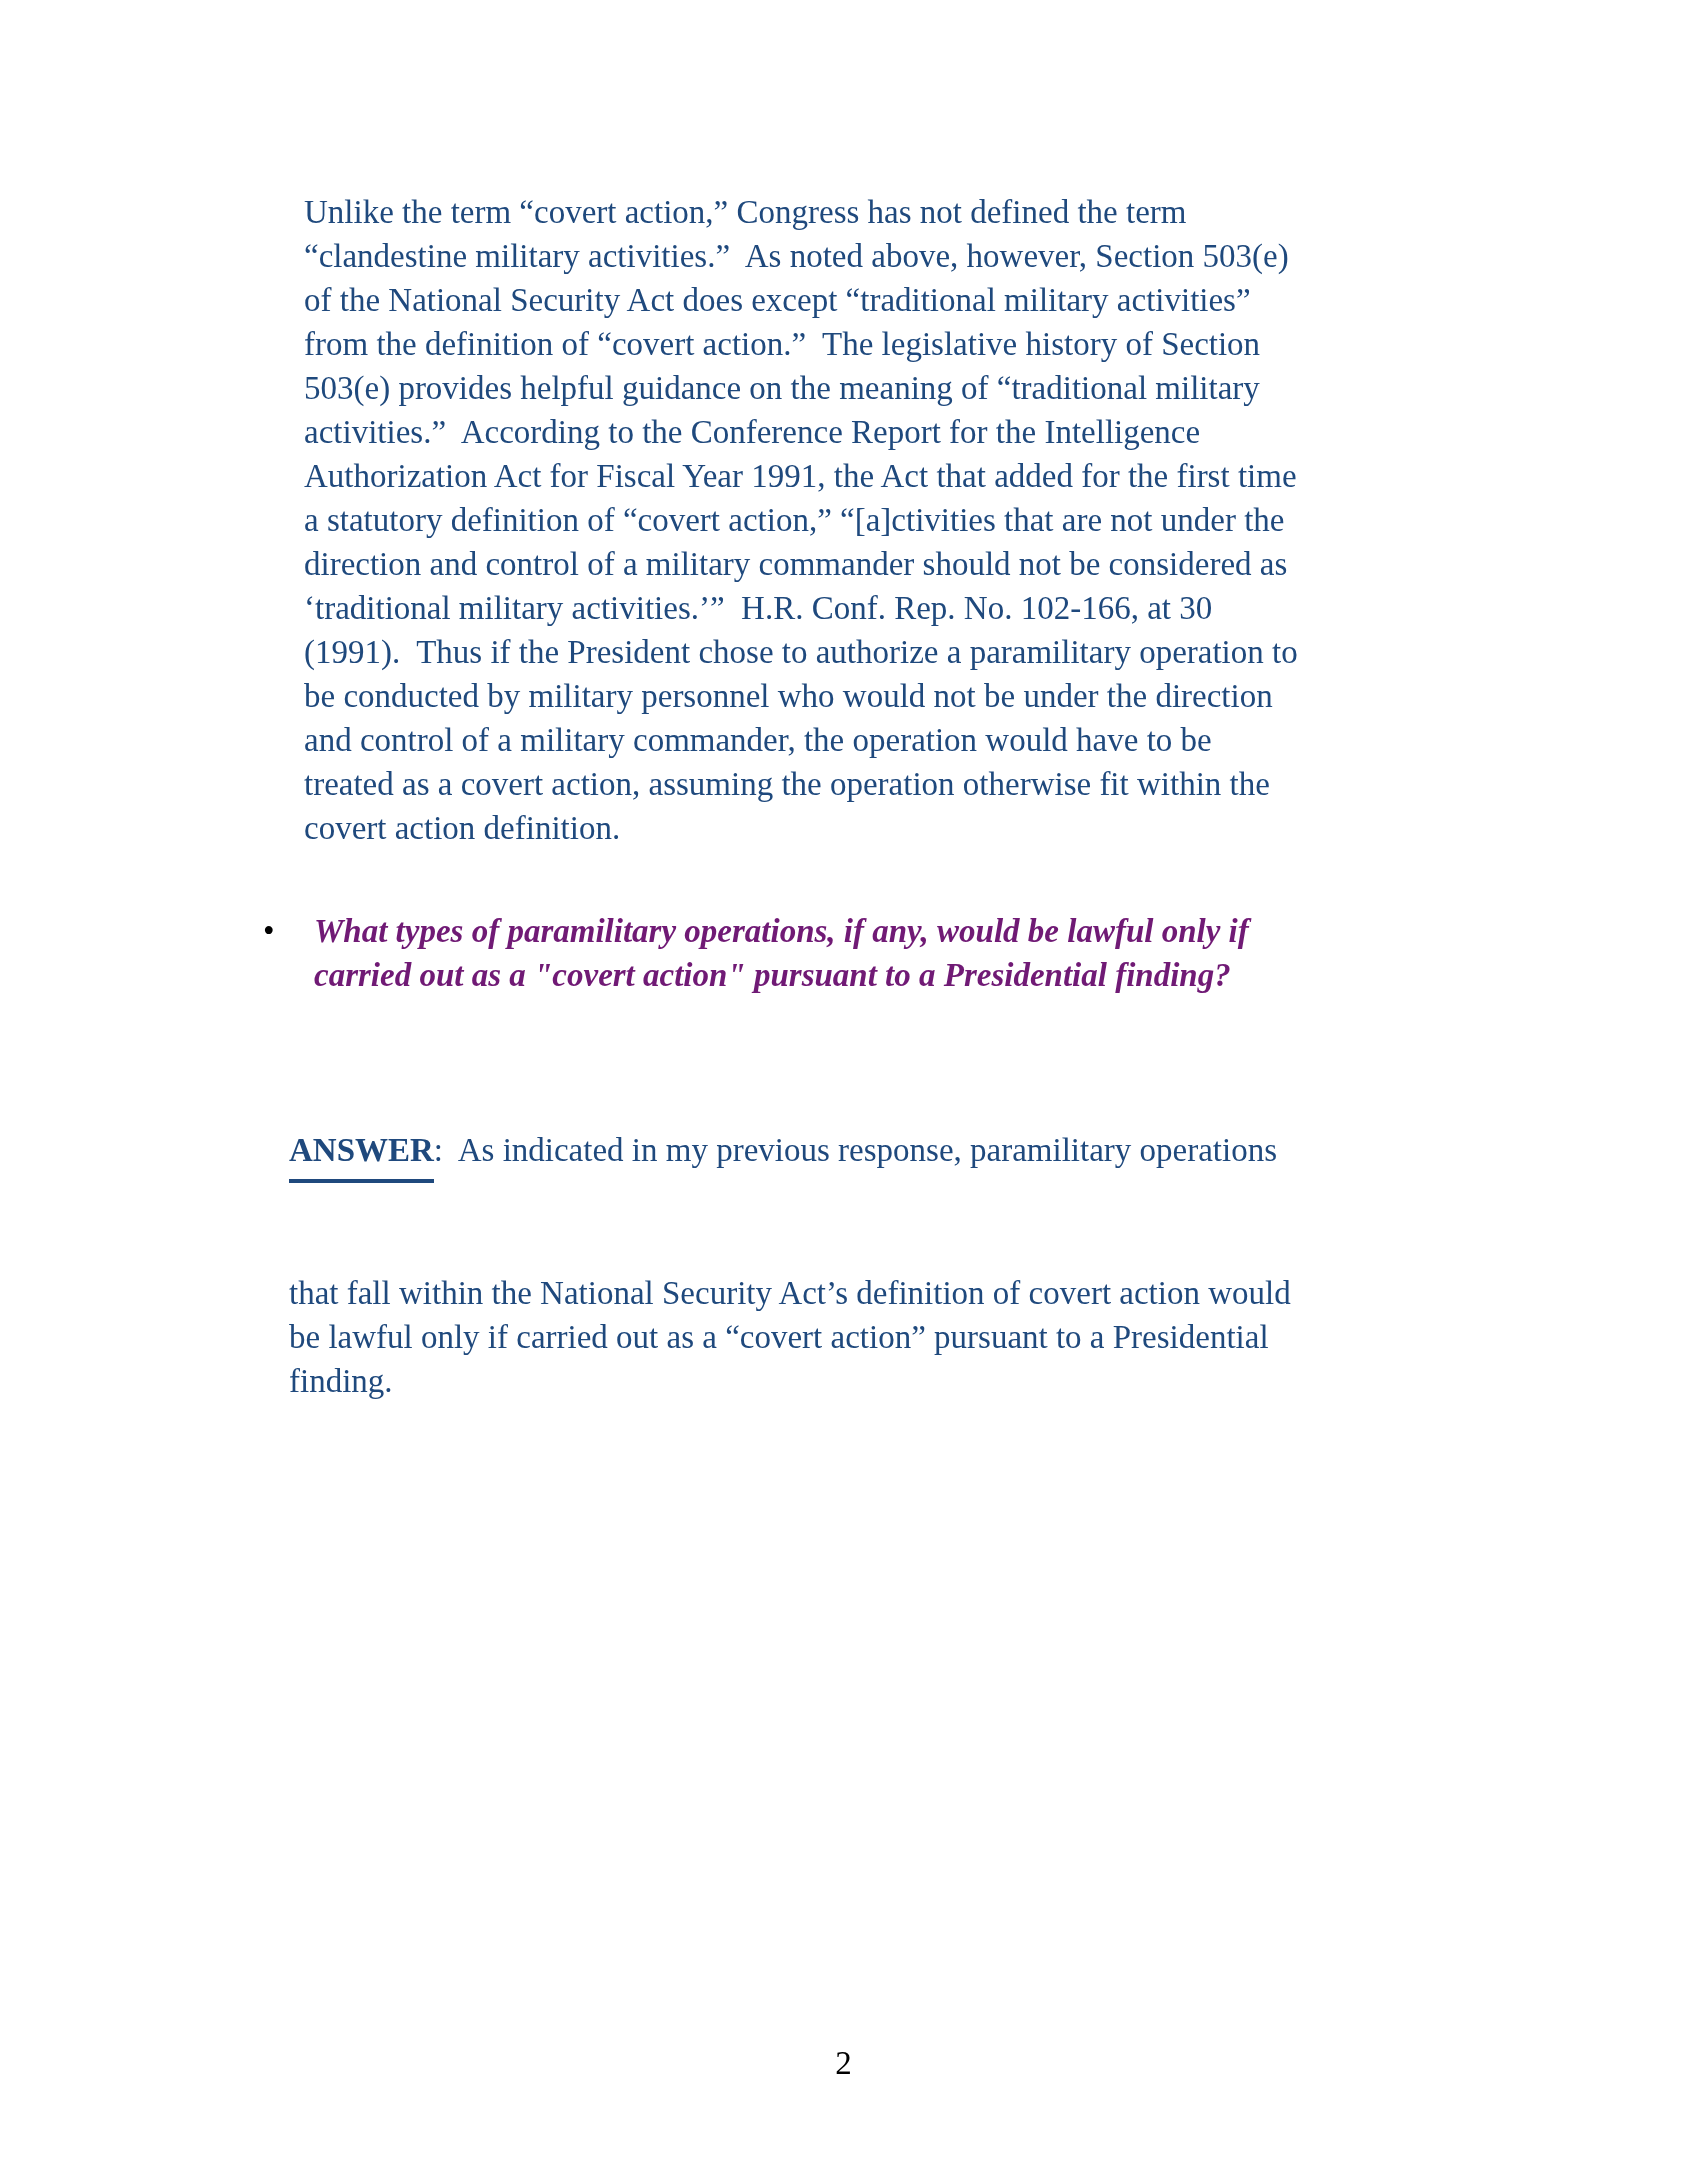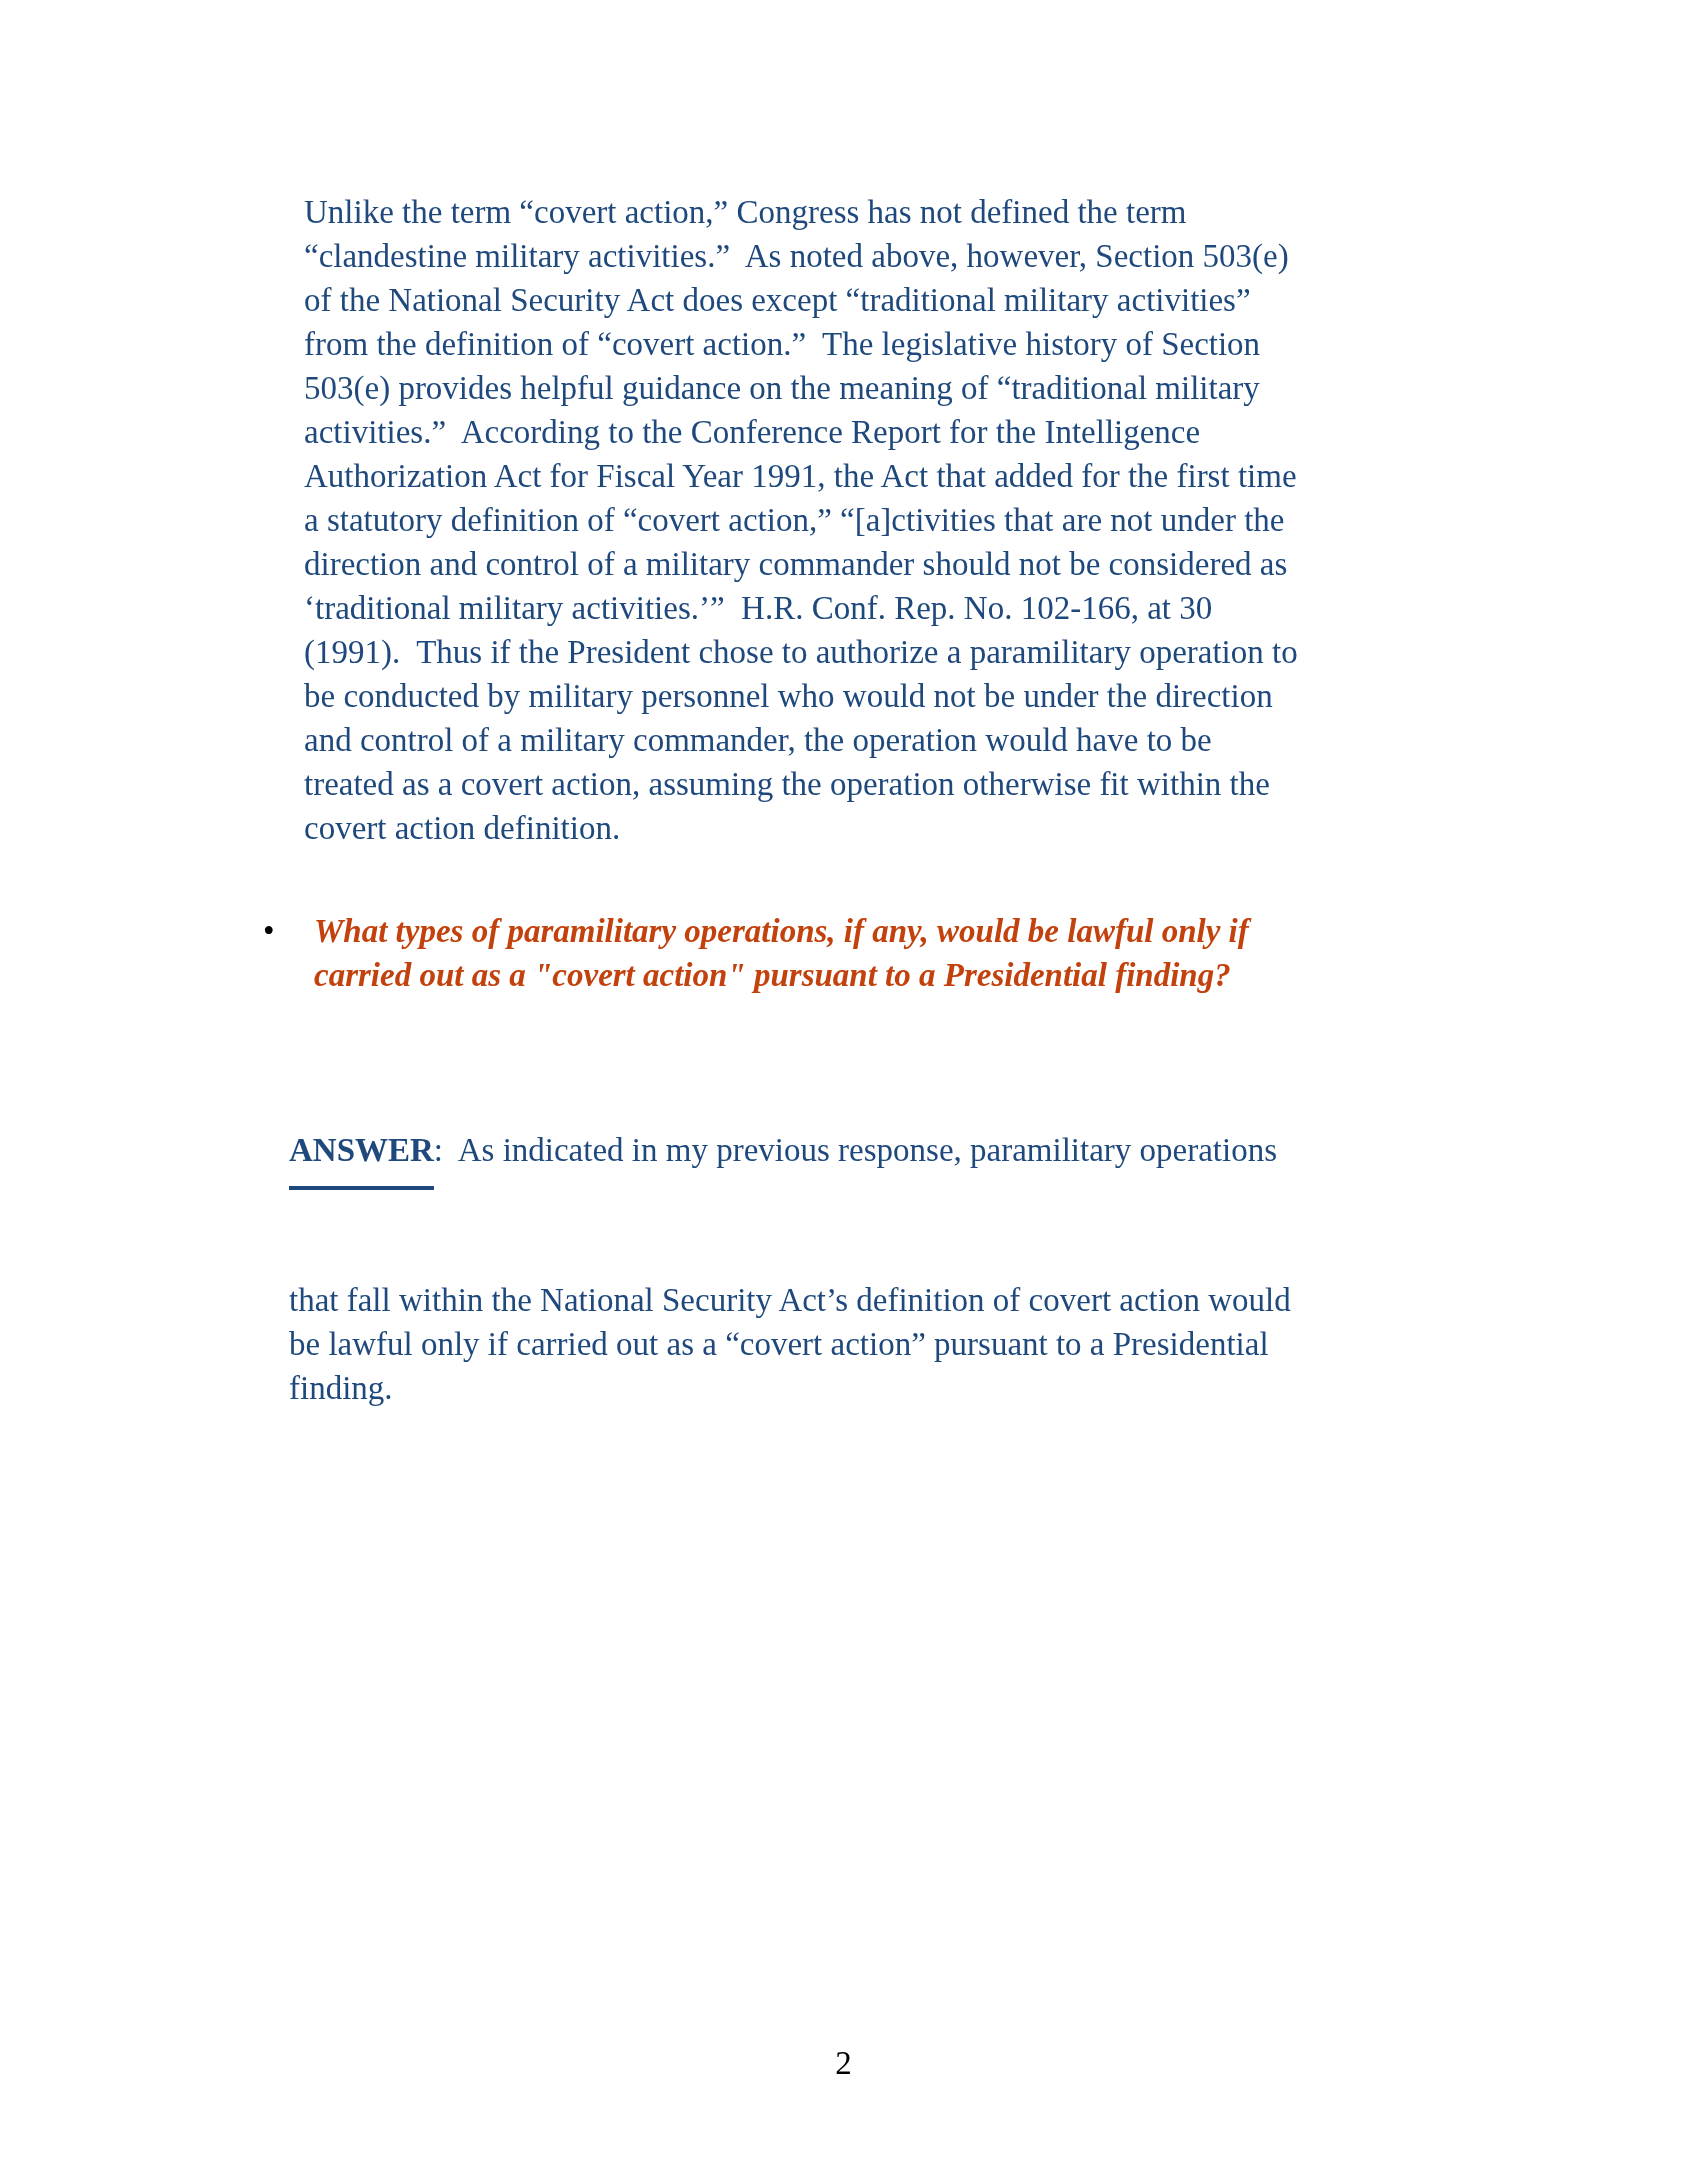--- a/index.html
+++ b/index.html
@@ -29,34 +29,34 @@
   .bullet-marker {
     left: 263px;
     top: 909px;
     width: 40px;
     color: #000000;
   }
   .bullet-question {
     left: 314px;
     top: 909px;
     width: 1178px;
-    color: #c2410c;
+    color: #701a75;
     font-weight: bold;
     font-style: italic;
   }
   .answer-paragraph {
     left: 289px;
     top: 1040px;
     width: 1204px;
   }
   .answer-label {
     font-weight: bold;
     display: inline-block;
     border-bottom: 4px solid #1F497D;
-    padding-bottom: 19px;
+    padding-bottom: 12px;
     line-height: 33px;
   }
   .answer-rest-lines {
     white-space: pre-wrap;
   }
   .page-number {
     left: 0;
     top: 2041px;
     width: 1687px;
     text-align: center;

